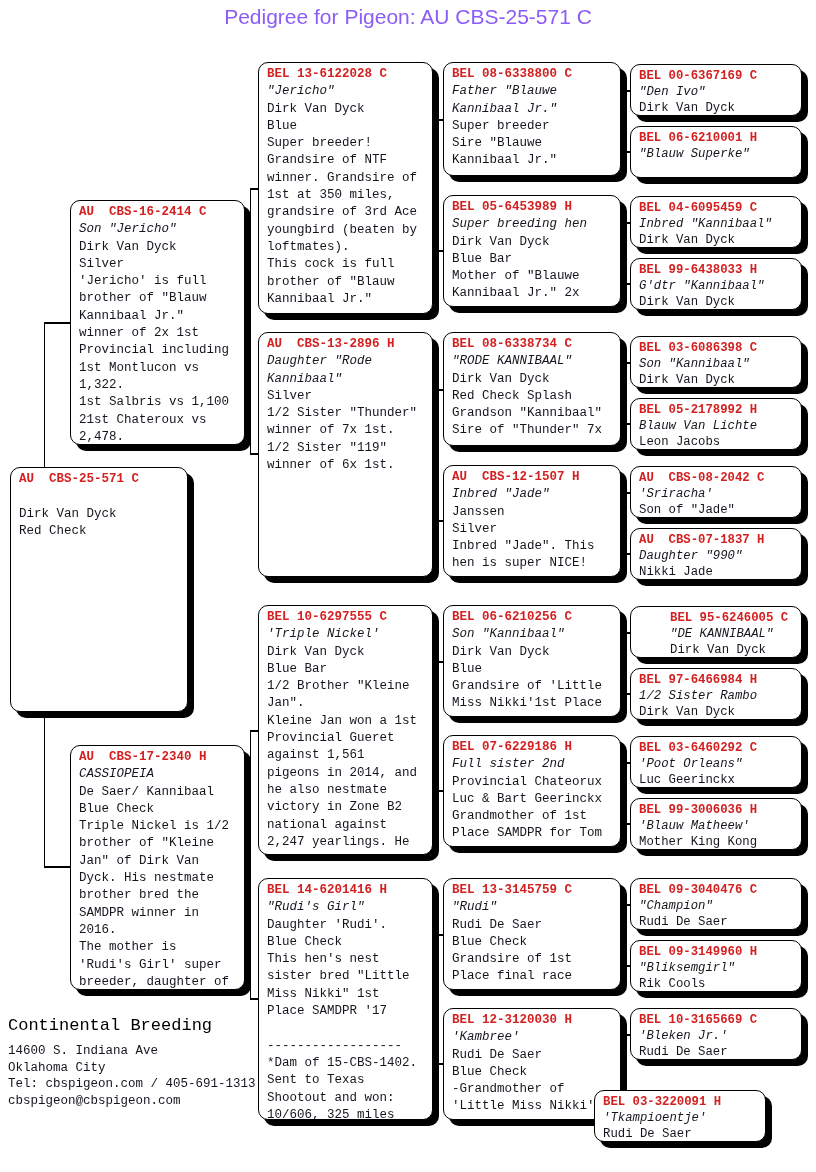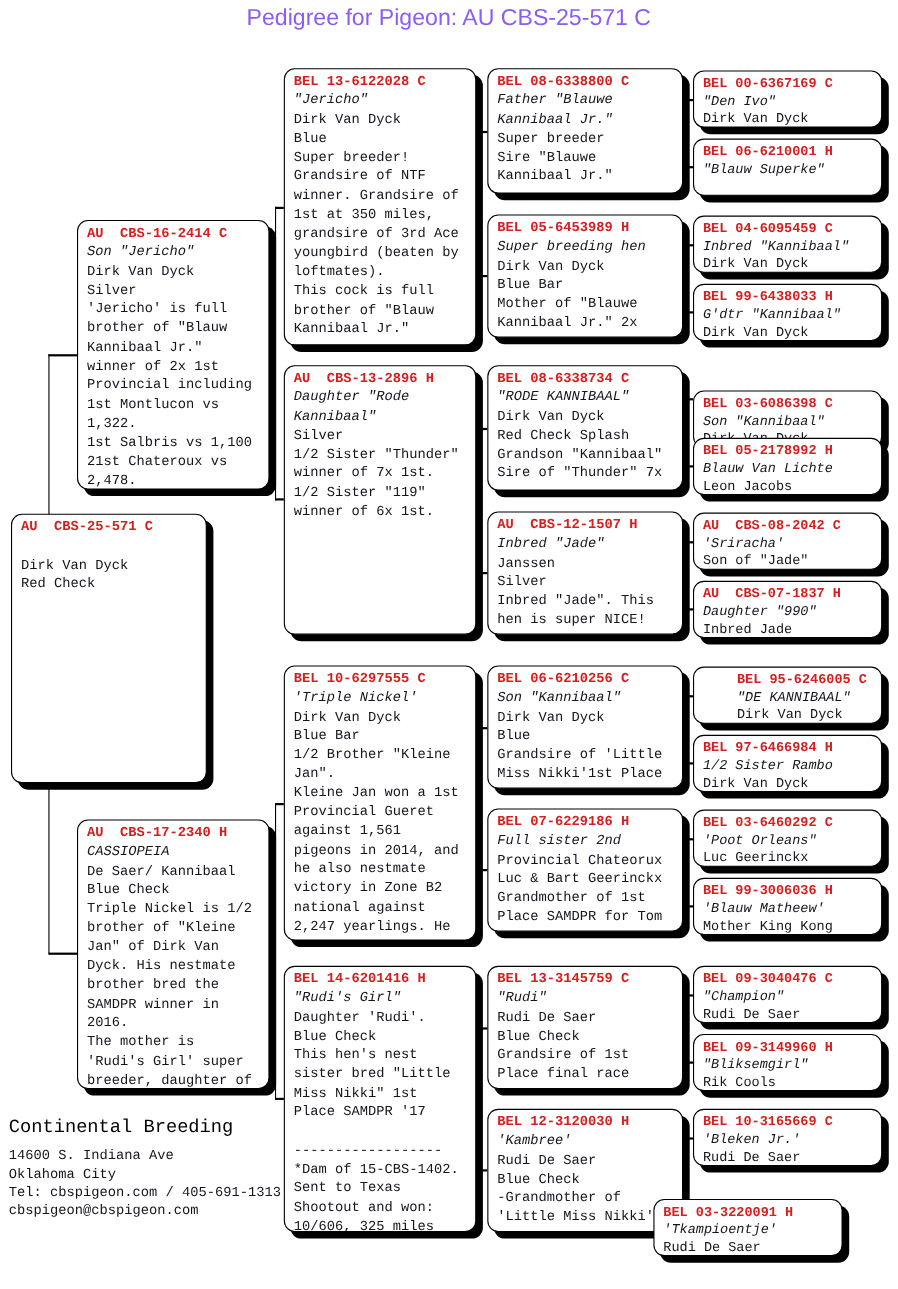--- a/index.html
+++ b/index.html
@@ -270,39 +270,39 @@
       <div class="box g4" style="left: 630px; top: 196px; width: 172px; height: 52px;">
         <div class="ln ln-ring">BEL 04-6095459 C</div>
         <div class="ln ln-i">Inbred "Kannibaal"</div>
         <div class="ln ln-b">Dirk Van Dyck</div>
       </div>
       <div class="box g4" style="left: 630px; top: 258px; width: 172px; height: 52px;">
         <div class="ln ln-ring">BEL 99-6438033 H</div>
         <div class="ln ln-i">G'dtr "Kannibaal"</div>
         <div class="ln ln-b">Dirk Van Dyck</div>
       </div>
-      <div class="box g4" style="left: 630px; top: 336px; width: 172px; height: 52px; margin-top: 19px;">
+      <div class="box g4" style="left: 630px; top: 336px; width: 172px; height: 52px;">
         <div class="ln ln-ring">BEL 03-6086398 C</div>
         <div class="ln ln-i">Son "Kannibaal"</div>
         <div class="ln ln-b">Dirk Van Dyck</div>
       </div>
       <div class="box g4" style="left: 630px; top: 398px; width: 172px; height: 52px;">
         <div class="ln ln-ring">BEL 05-2178992 H</div>
         <div class="ln ln-i">Blauw Van Lichte</div>
         <div class="ln ln-b">Leon Jacobs</div>
       </div>
       <div class="box g4" style="left: 630px; top: 466px; width: 172px; height: 52px;">
         <div class="ln ln-ring">AU  CBS-08-2042 C</div>
         <div class="ln ln-i">'Sriracha'</div>
         <div class="ln ln-r">Son of "Jade"</div>
       </div>
       <div class="box g4" style="left: 630px; top: 528px; width: 172px; height: 52px;">
         <div class="ln ln-ring">AU  CBS-07-1837 H</div>
         <div class="ln ln-i">Daughter "990"</div>
-        <div class="ln ln-r">Inbred Jade</div>
+        <div class="ln ln-r">Nikki Jade</div>
       </div>
       <div class="box g4" style="left: 630px; top: 606px; width: 172px; height: 52px; padding-left: 39px;">
         <div class="ln ln-ring">BEL 95-6246005 C</div>
         <div class="ln ln-i">"DE KANNIBAAL"</div>
         <div class="ln ln-b">Dirk Van Dyck</div>
       </div>
       <div class="box g4" style="left: 630px; top: 668px; width: 172px; height: 52px;">
         <div class="ln ln-ring">BEL 97-6466984 H</div>
         <div class="ln ln-i">1/2 Sister Rambo</div>
         <div class="ln ln-b">Dirk Van Dyck</div>

